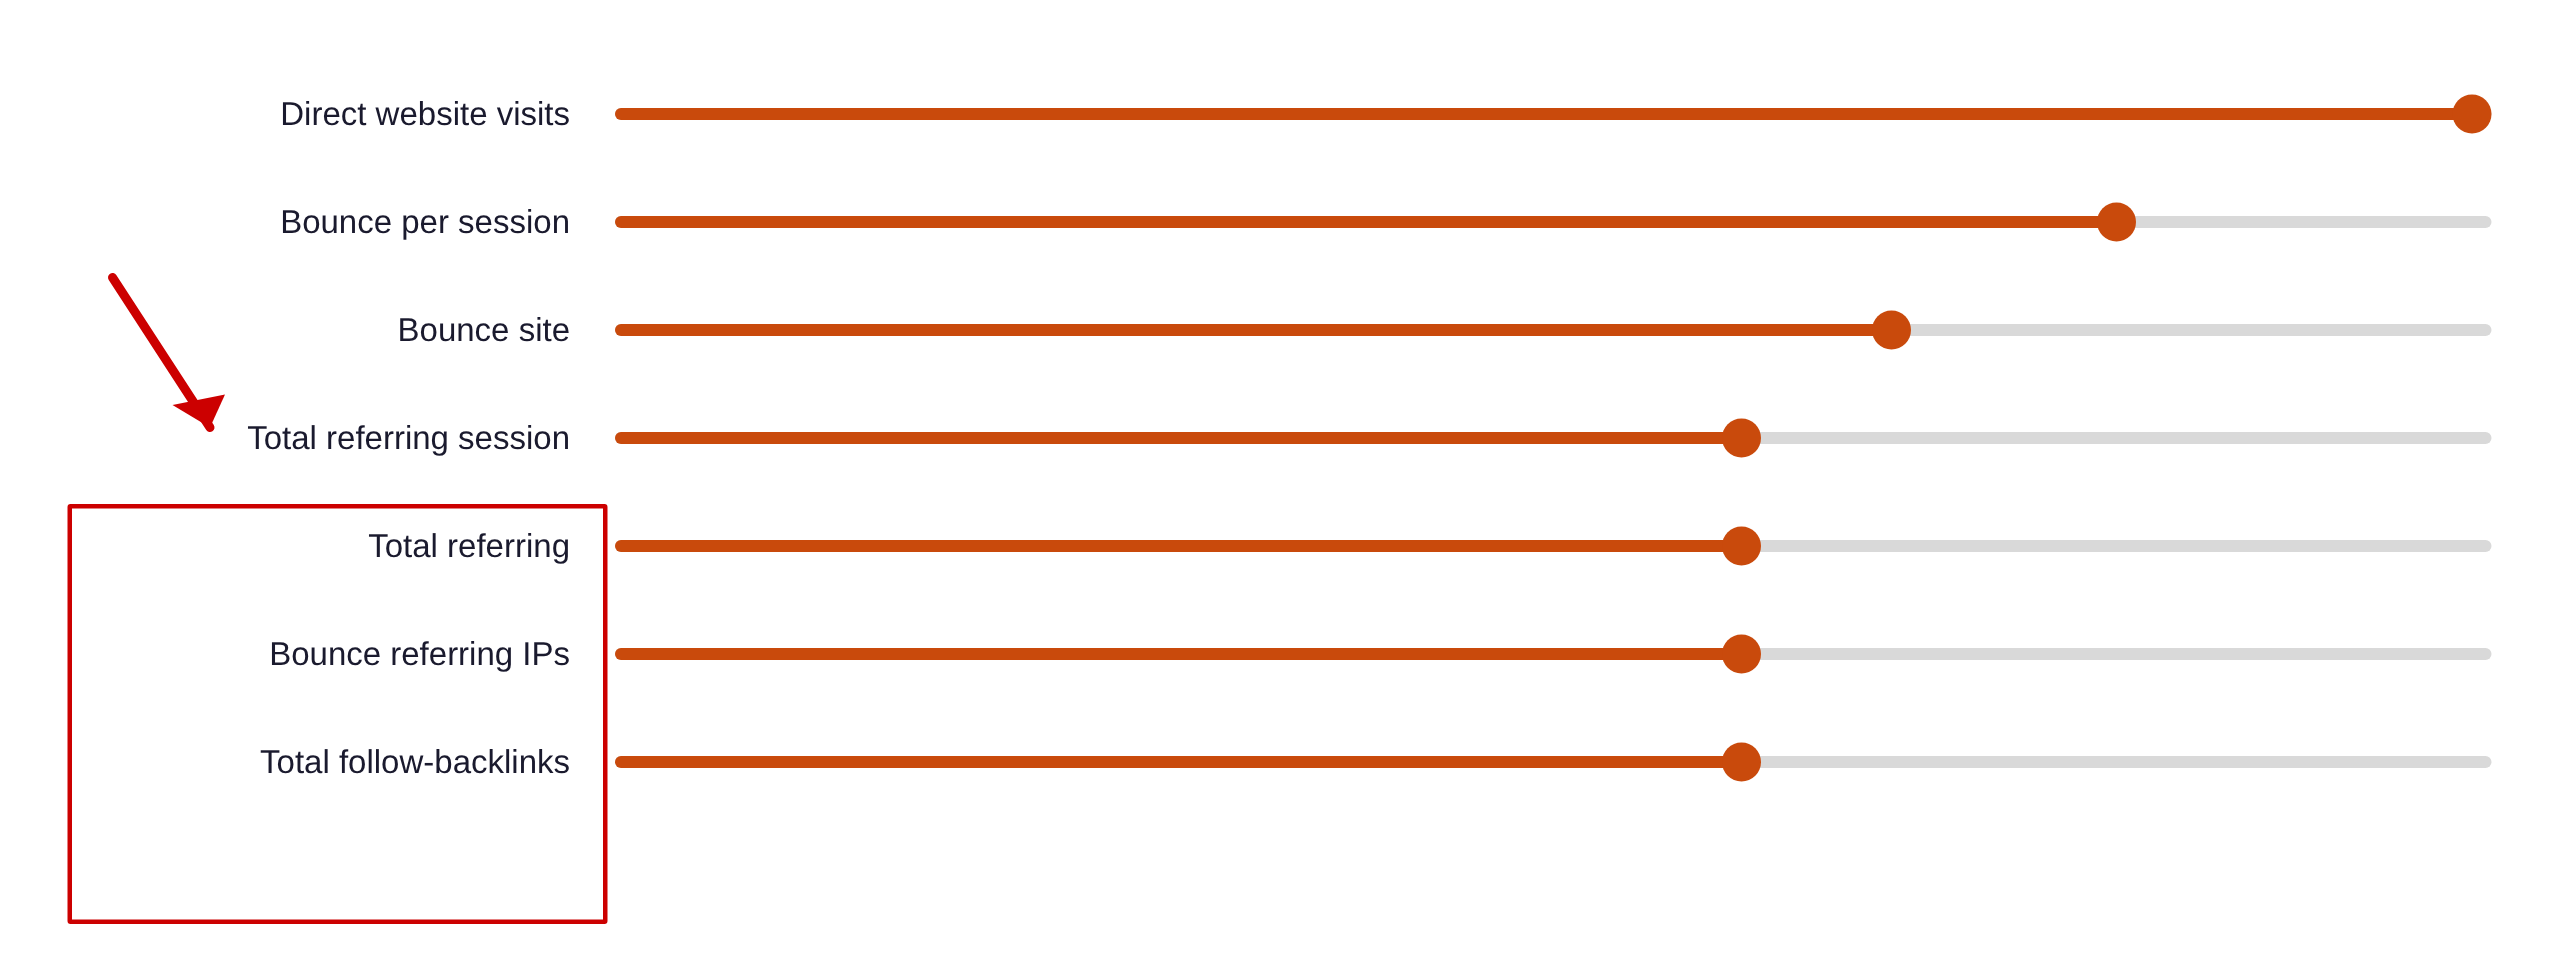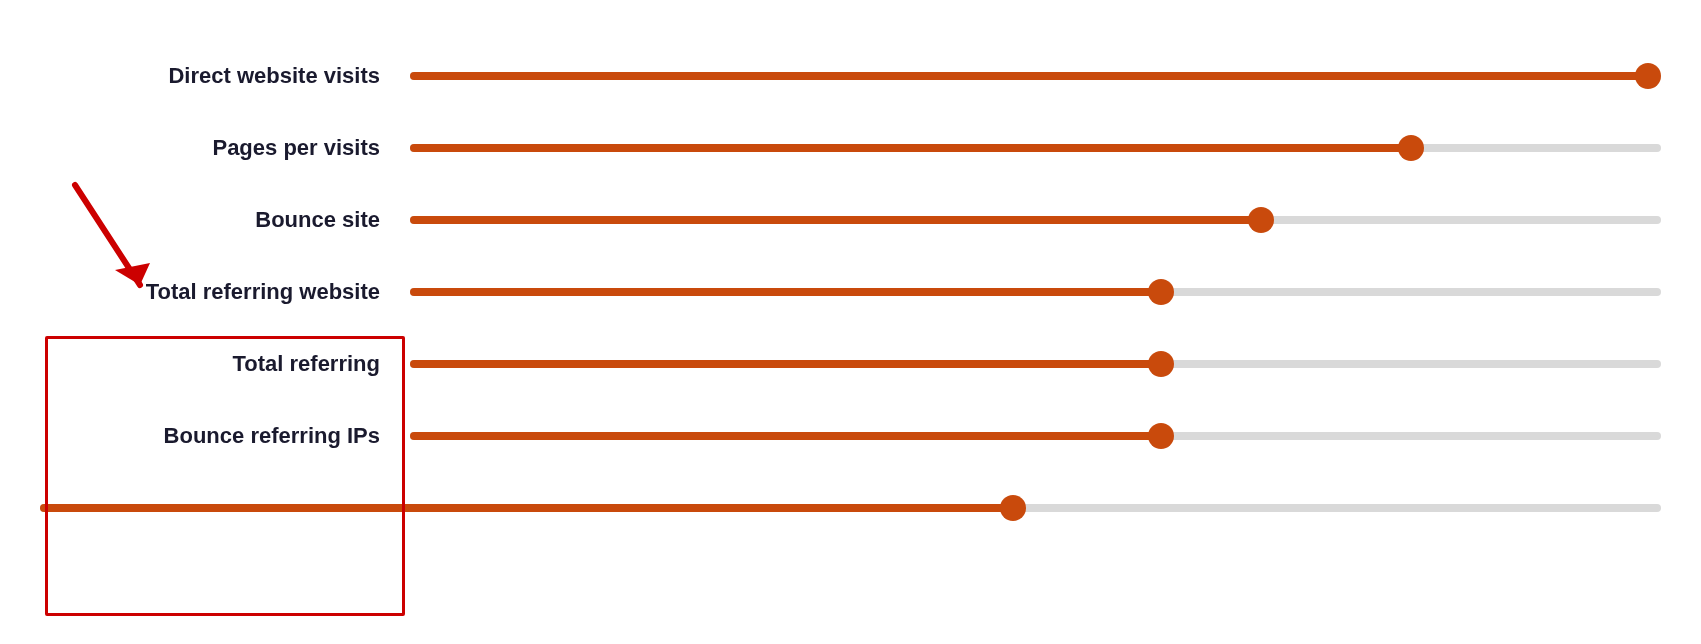--- a/index.html
+++ b/index.html
@@ -26,21 +26,21 @@
       height: 72px;
       position: relative;
     }
 
     .label {
       width: 370px;
       text-align: right;
       padding-right: 30px;
       font-size: 22px;
       color: #1a1a2e;
-      font-weight: 700;
+      font-weight: 400;
       flex-shrink: 0;
     }
 
     .slider-track-container {
       flex: 1;
       position: relative;
       height: 10px;
       display: flex;
       align-items: center;
     }
@@ -108,37 +108,37 @@
   <div id="rows-container">
       <div class="chart-row">
         <div class="label">Direct website visits</div>
         <div class="slider-track-container">
           <div class="track-bg"></div>
           <div class="track-fill" style="width: 99%;"></div>
           <div class="dot" style="left: 99%;"></div>
         </div>
       </div>
       <div class="chart-row">
-        <div class="label">Pages per visits</div>
+        <div class="label">Bounce per session</div>
         <div class="slider-track-container">
           <div class="track-bg"></div>
           <div class="track-fill" style="width: 80%;"></div>
           <div class="dot" style="left: 80%;"></div>
         </div>
       </div>
       <div class="chart-row">
         <div class="label">Bounce site</div>
         <div class="slider-track-container">
           <div class="track-bg"></div>
           <div class="track-fill" style="width: 68%;"></div>
           <div class="dot" style="left: 68%;"></div>
         </div>
       </div>
       <div class="chart-row">
-        <div class="label">Total referring website</div>
+        <div class="label">Total referring session</div>
         <div class="slider-track-container">
           <div class="track-bg"></div>
           <div class="track-fill" style="width: 60%;"></div>
           <div class="dot" style="left: 60%;"></div>
         </div>
       </div>
       <div class="chart-row">
         <div class="label">Total referring</div>
         <div class="slider-track-container">
           <div class="track-bg"></div>
@@ -148,20 +148,21 @@
       </div>
       <div class="chart-row">
         <div class="label">Bounce referring IPs</div>
         <div class="slider-track-container">
           <div class="track-bg"></div>
           <div class="track-fill" style="width: 60%;"></div>
           <div class="dot" style="left: 60%;"></div>
         </div>
       </div>
       <div class="chart-row">
+        <div class="label">Total follow-backlinks</div>
         <div class="slider-track-container">
           <div class="track-bg"></div>
           <div class="track-fill" style="width: 60%;"></div>
           <div class="dot" style="left: 60%;"></div>
         </div>
       </div>
     </div>
 
   <div id="red-box" class="red-box" style="top: 316px; left: 45px; width: 360px; height: 280px;"></div>
 </div>

